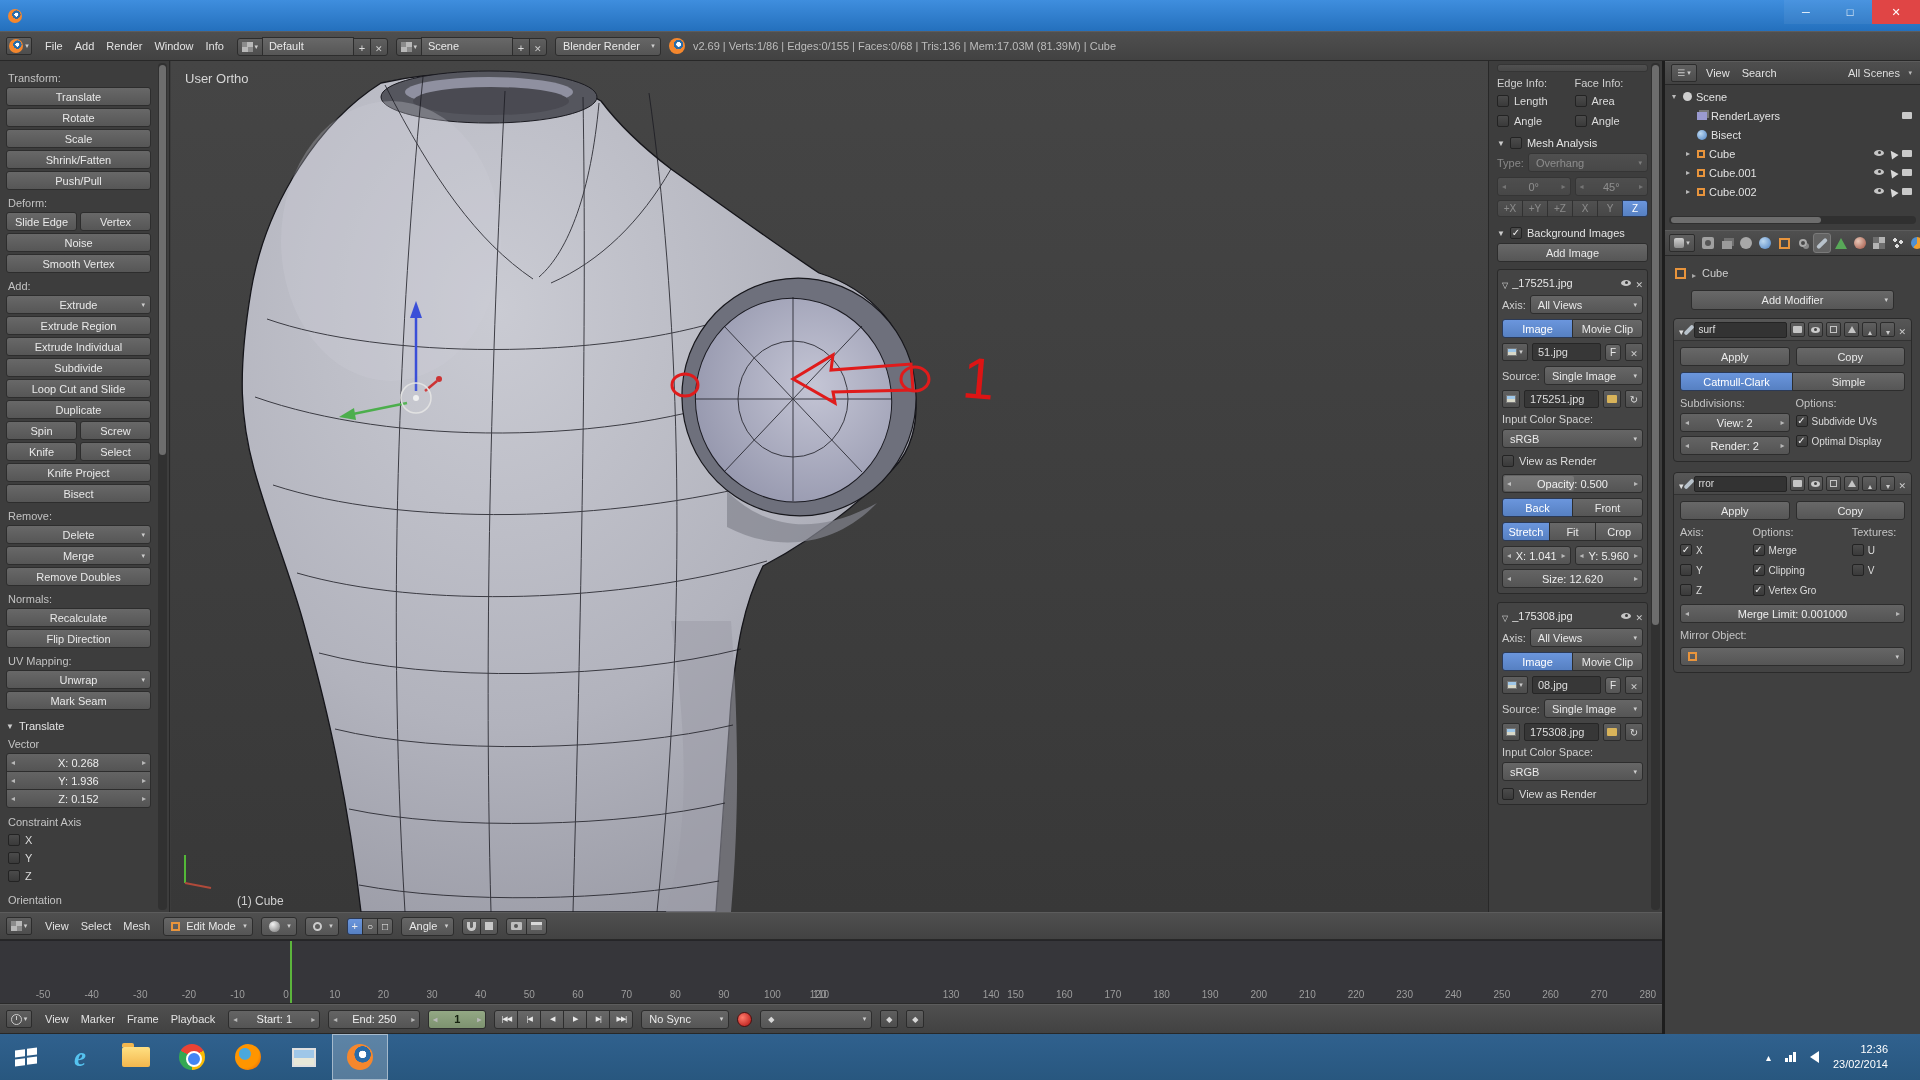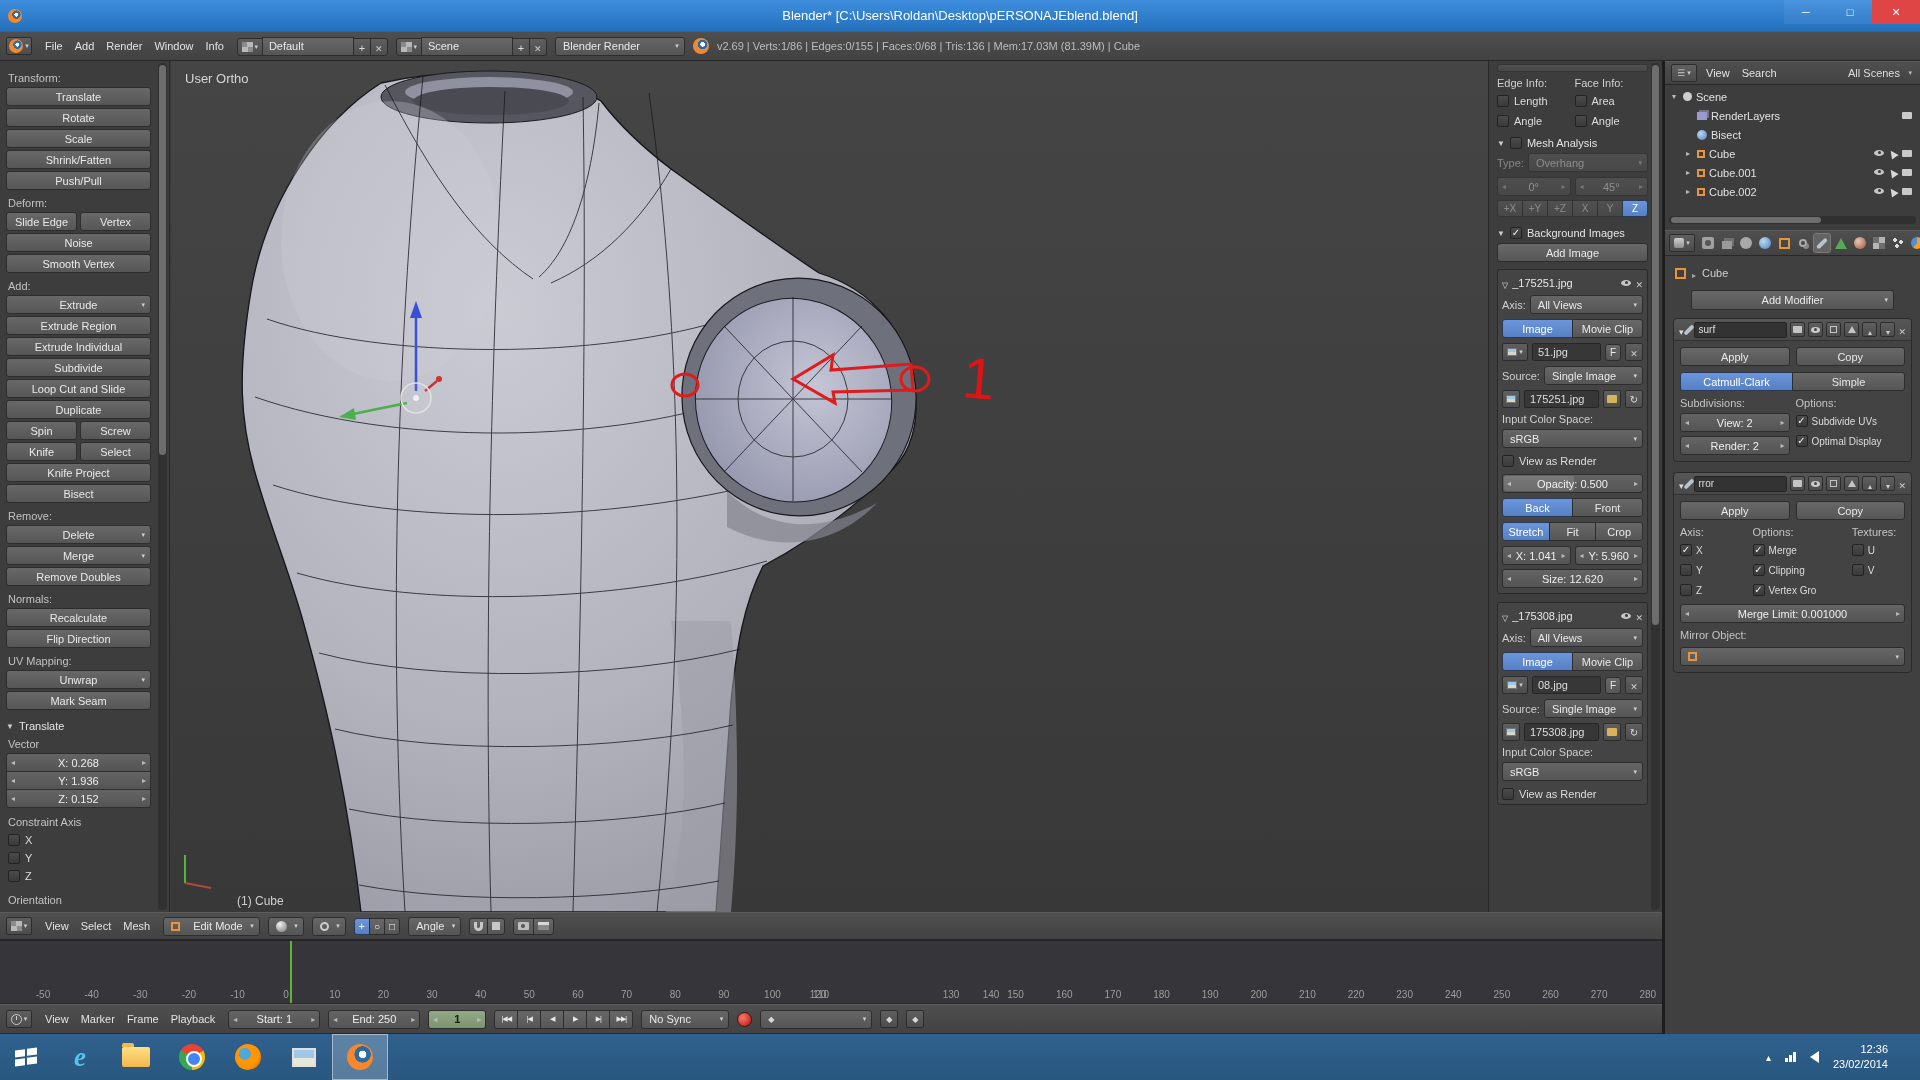--- a/index.html
+++ b/index.html
@@ -84,21 +84,21 @@
 #winbtns{position:absolute;right:0;top:0;display:flex}
 .winbtn{width:44px;height:24px;display:flex;align-items:center;justify-content:center;color:#fff;font-size:11px;background:rgba(255,255,255,.06)}
 .winbtn.close{background:#e04545;width:48px}
 
 #infobar{position:absolute;left:0;top:31px;width:1920px;height:30px}
 .combo{display:flex;align-items:flex-end}
 .combo .ctext{width:92px;border-radius:0;justify-content:flex-start;padding-left:6px;margin-left:-1px}
 .combo .isq{border-radius:0;margin-left:-1px}
 .combo .isq:first-child{border-radius:3px 0 0 3px;margin-left:0}
 .combo .isq:last-child{border-radius:0 3px 3px 0}
-.w120{width:130px}
+.w120{width:106px}
 
 #view3d{position:absolute;left:0;top:61px;width:1662px;height:879px;background:#3c3c3c}
 #toolshelf{position:absolute;left:0;top:0;width:170px;height:851px;background:#3d3d3d;border-right:1px solid #282828;padding:4px 18px 0 6px;overflow:hidden}
 .ts-label{font-size:11px;color:#c2c2c2;margin:7px 2px 3px}
 .ts-row{display:flex;gap:3px;margin-bottom:2px}
 .ts-row .btn{flex:1}
 #ts-scroll{position:absolute;right:2px;top:2px;bottom:2px;width:9px;background:#313131;border-radius:4px}
 #ts-thumb{position:absolute;left:1px;right:1px;top:2px;height:390px;background:#6d6d6d;border-radius:4px}
 .vstack{display:flex;flex-direction:column}
 .vstack .num{border-radius:0;margin-top:-1px}
@@ -208,21 +208,20 @@
 #clock{color:#fff;font-size:11px;text-align:right;line-height:15px}
 #showdesk{width:8px;border-left:1px solid rgba(255,255,255,.35)}
 </style>
 </head>
 <body>
 
 <div id="screen">
 
   <div id="titlebar">
     <span class="gi gi-blender"></span>
-    <div id="title-text">Blender* [C:\Users\Roldan\Desktop\pERSONAJEblend.blend]</div>
     <div id="winbtns">
       <div class="winbtn">─</div>
       <div class="winbtn">□</div>
       <div class="winbtn close">✕</div>
     </div>
   </div>
 
   <div id="infobar" class="ehdr">
     <div class="isq mdd">
         <span class="gi gi-blender"></span>
@@ -669,21 +668,21 @@
 
     <div id="v3dhdr" class="ehdr">
       <div class="isq mdd">
           <span class="gi gi-grid"></span>
         </div>
       <div class="hmenus">
           <div class="menu-item">View</div>
           <div class="menu-item">Select</div>
           <div class="menu-item">Mesh</div>
         </div>
-      <div class="dd" style="gap:13px">
+      <div class="dd" style="gap:6px">
           <span class="gi gi-cube-or"></span>
           <span>Edit Mode</span>
         </div>
       <div class="dd">
           <span class="gi gi-ball"></span>
         </div>
       <div class="dd">
           <span class="gi gi-pivot"></span>
         </div>
       <div class="grp">

